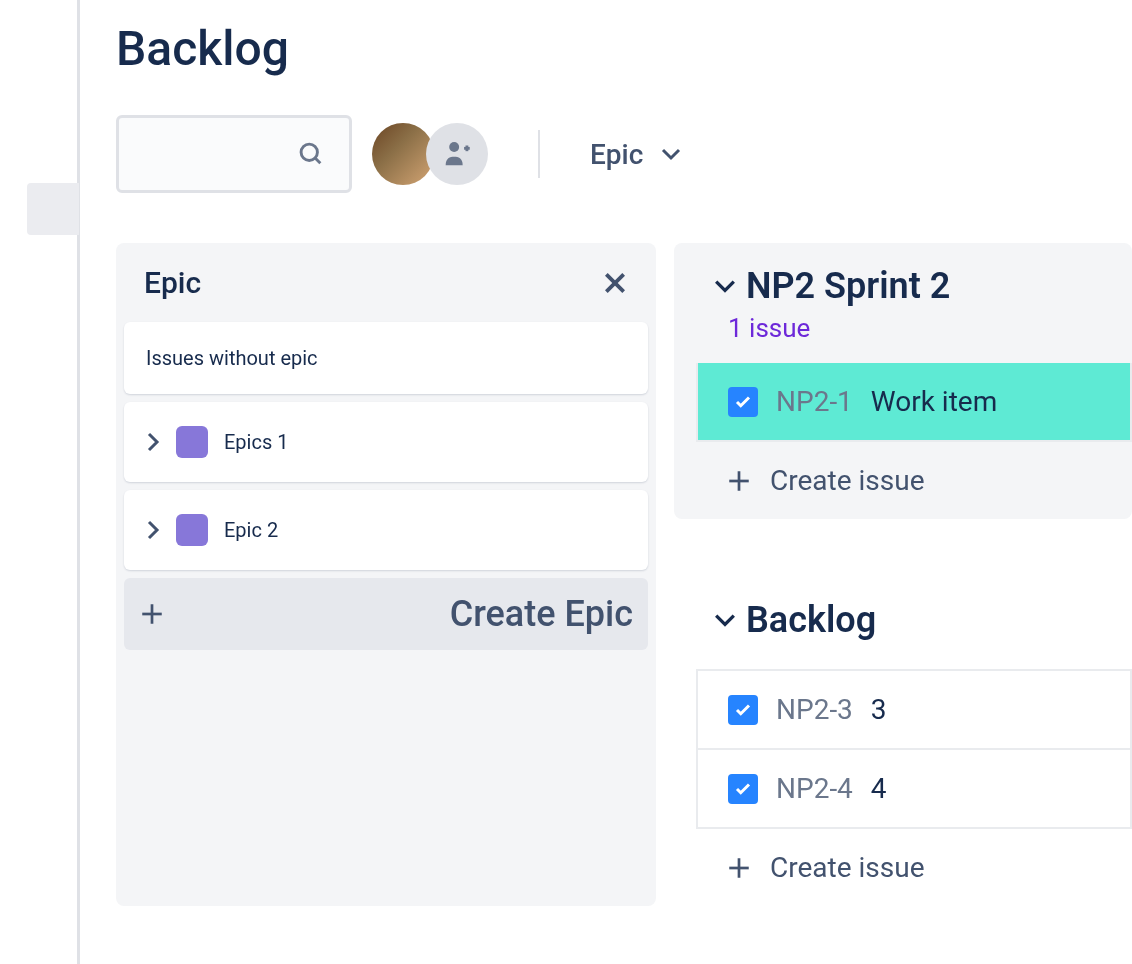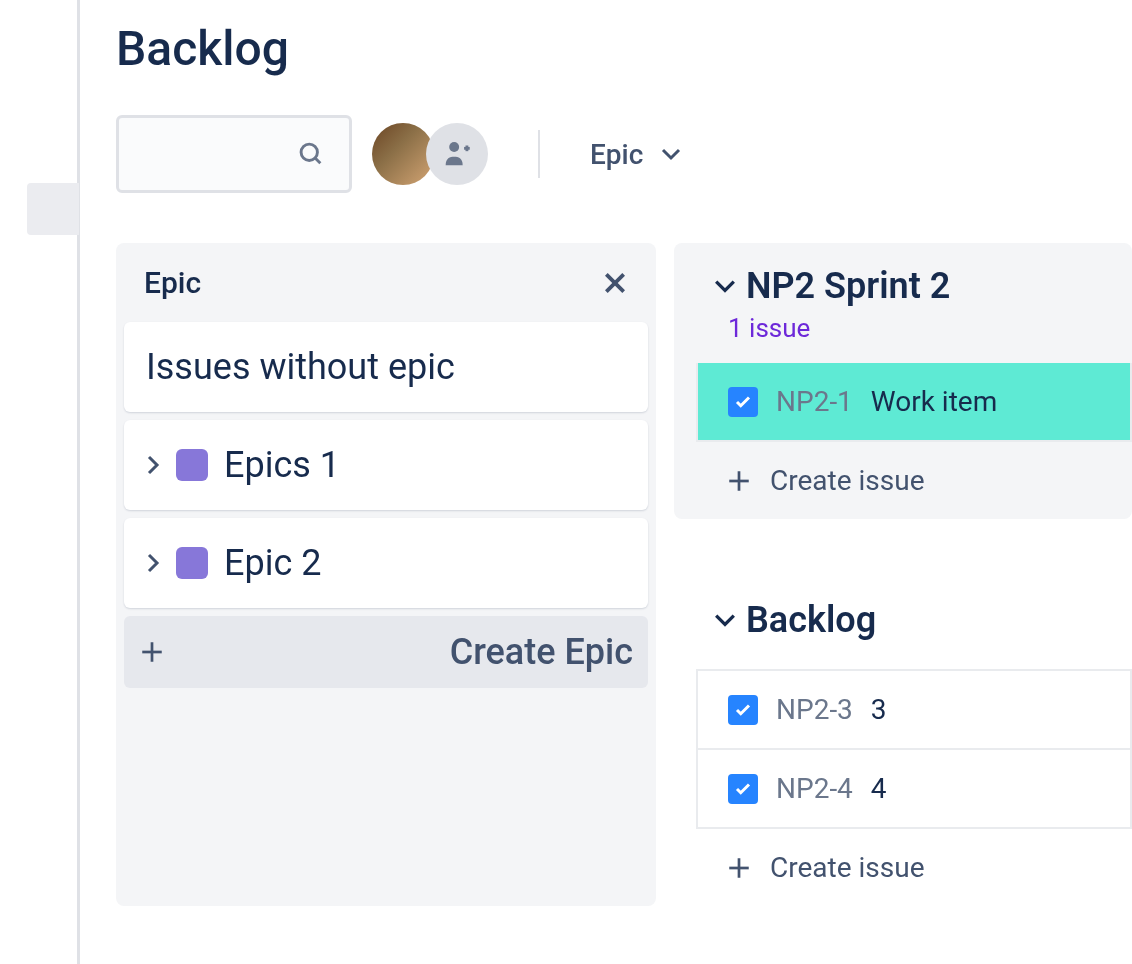--- a/index.html
+++ b/index.html
@@ -122,21 +122,21 @@
     }
     .epic-item {
       background: #ffffff;
       margin: 0 8px 8px 8px;
       border-radius: 6px;
       padding: 24px 22px;
       box-shadow: 0 1px 2px rgba(9,30,66,0.15);
       display: flex;
       align-items: center;
       gap: 16px;
-      font-size: 36px;
+      font-size: 20px;
       color: #172B4D;
       cursor: pointer;
     }
     .epic-item.first {
       margin-top: 0;
     }
     .chevron {
       color: #42526E;
       flex-shrink: 0;
     }

